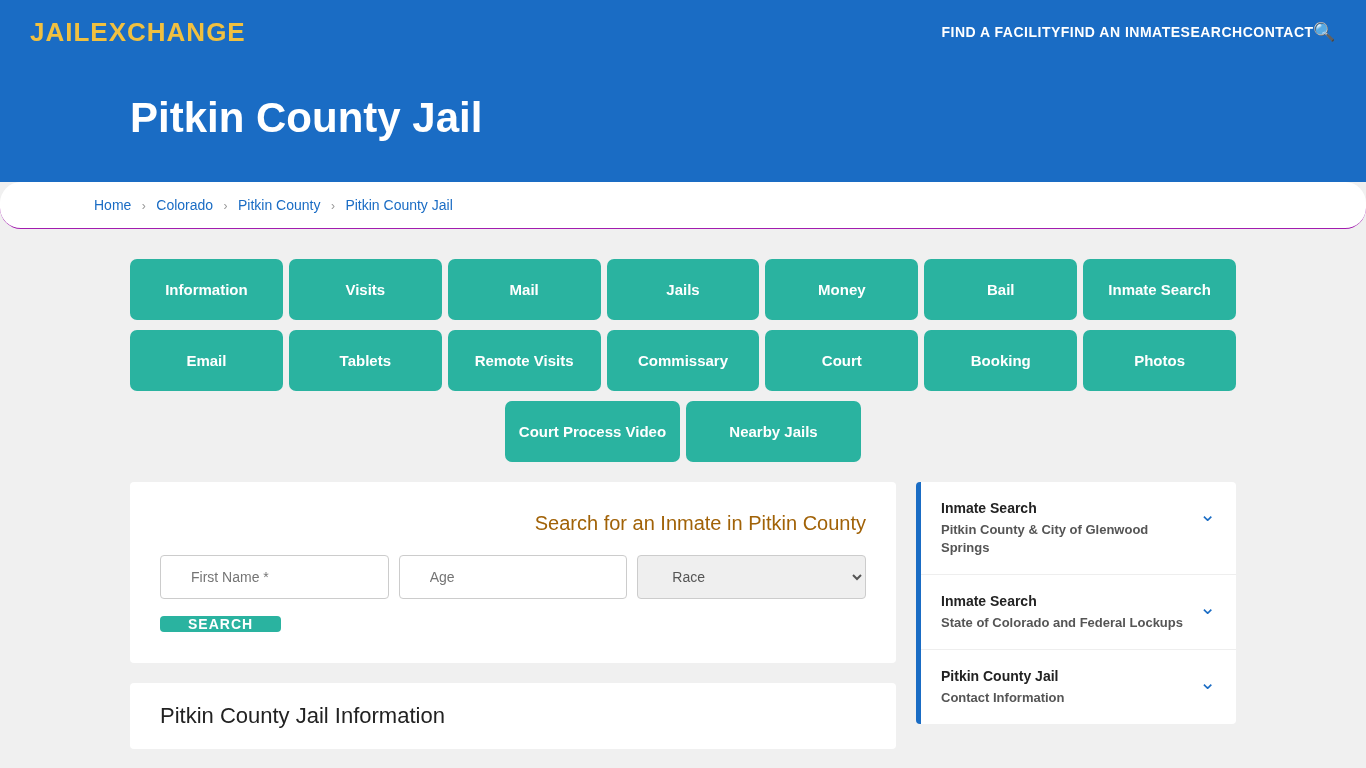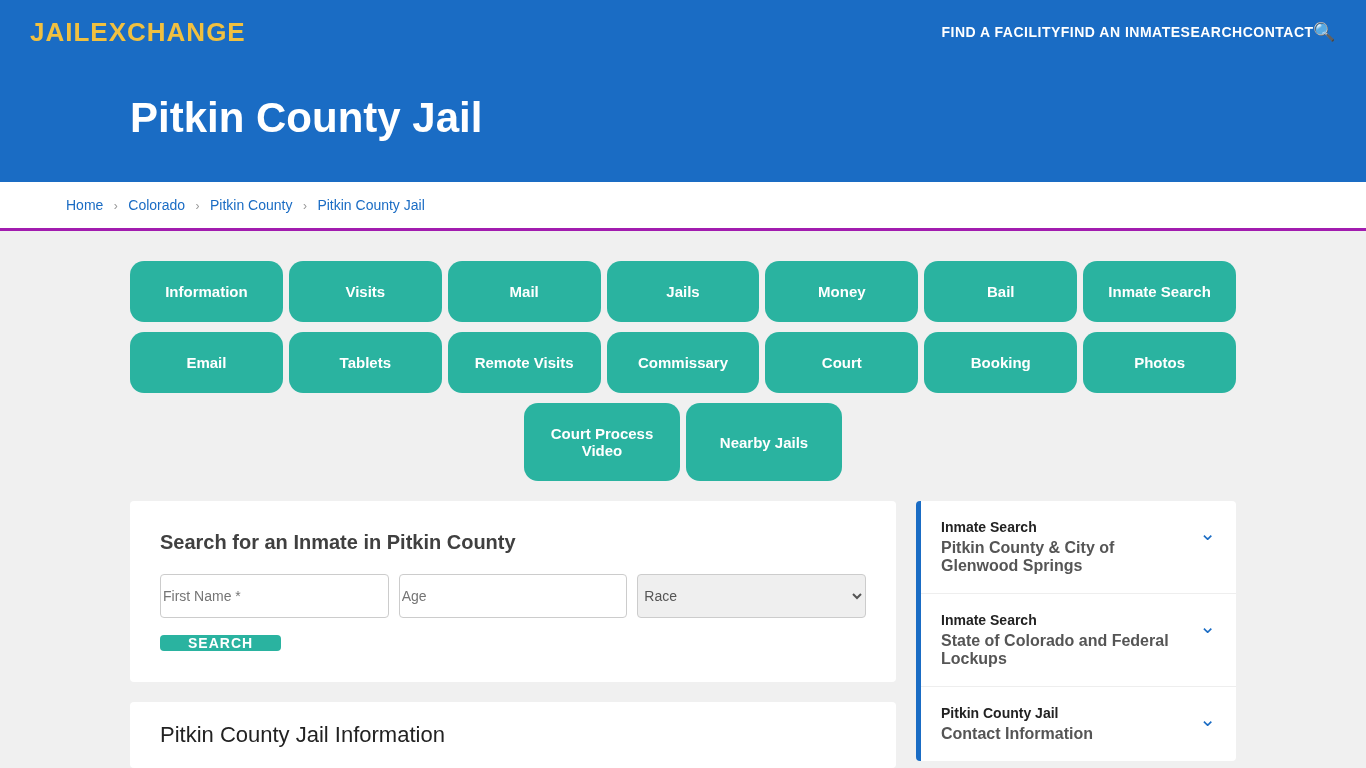--- a/index.html
+++ b/index.html
@@ -45,22 +45,23 @@
     }
     .hero h1 {
       color: #fff;
       font-size: 42px;
       font-weight: 800;
     }
 
     
     .breadcrumb-bar {
       background: #fff;
-      padding: 14px 66px;
-      border-bottom: 3px solid #a21caf;
+      padding: 14px 94px;
+      border-bottom: 1px solid #a21caf;
+      border-radius: 21px;
     }
     .breadcrumb-bar a, .breadcrumb-bar span {
       font-size: 14px;
       color: #1a6cc4;
       text-decoration: none;
     }
     .breadcrumb-bar .sep {
       color: #999;
       margin: 0 6px;
       font-size: 12px;
@@ -88,64 +89,64 @@
       color: #fff;
       border: none;
       padding: 22px 10px;
       font-size: 15px;
       font-weight: 600;
       cursor: pointer;
       flex: 1 1 140px;
       min-width: 130px;
       max-width: 175px;
       text-align: center;
-      border-radius: 14px;
+      border-radius: 7px;
     }
     .row3 {
       display: flex;
       gap: 6px;
       justify-content: center;
       margin-bottom: 20px;
     }
     .row3 .grid-btn {
       max-width: 175px;
       flex: none;
-      width: 156px;
+      width: 175px;
     }
 
     
     .lower-section {
       display: flex;
       gap: 20px;
     }
 
     
     .search-panel {
       background: #fff;
       flex: 1;
       padding: 30px;
       border-radius: 4px;
     }
     .search-panel h2 {
-      text-align: left;
+      text-align: right;
       font-size: 20px;
-      font-weight: 700;
+      font-weight: 400;
       margin-bottom: 20px;
-      color: #404040;
+      color: #a16207;
     }
     .search-form {
       display: flex;
       gap: 10px;
       flex-wrap: wrap;
       margin-bottom: 16px;
     }
     .search-form input, .search-form select {
       flex: 1;
       min-width: 120px;
-      padding: 12px 2px;
+      padding: 12px 30px;
       border: 1px solid #ccc;
       border-radius: 4px;
       font-size: 14px;
       color: #555;
     }
     .search-btn {
       background: #2ab3a0;
       color: #fff;
       border: none;
       padding: 0 28px;
@@ -190,21 +191,21 @@
     .sidebar-item:last-child { border-bottom: none; }
     .sidebar-item-text { flex: 1; }
     .sidebar-item-title {
       font-size: 14px;
       font-weight: 700;
       color: #222;
       display: block;
       margin-bottom: 4px;
     }
     .sidebar-item-sub {
-      font-size: 16px;
+      font-size: 13px;
       color: #555;
       font-weight: 600;
     }
     .chevron {
       color: #1a6cc4;
       font-size: 20px;
       margin-left: 10px;
       margin-top: 2px;
     }
   </style>

